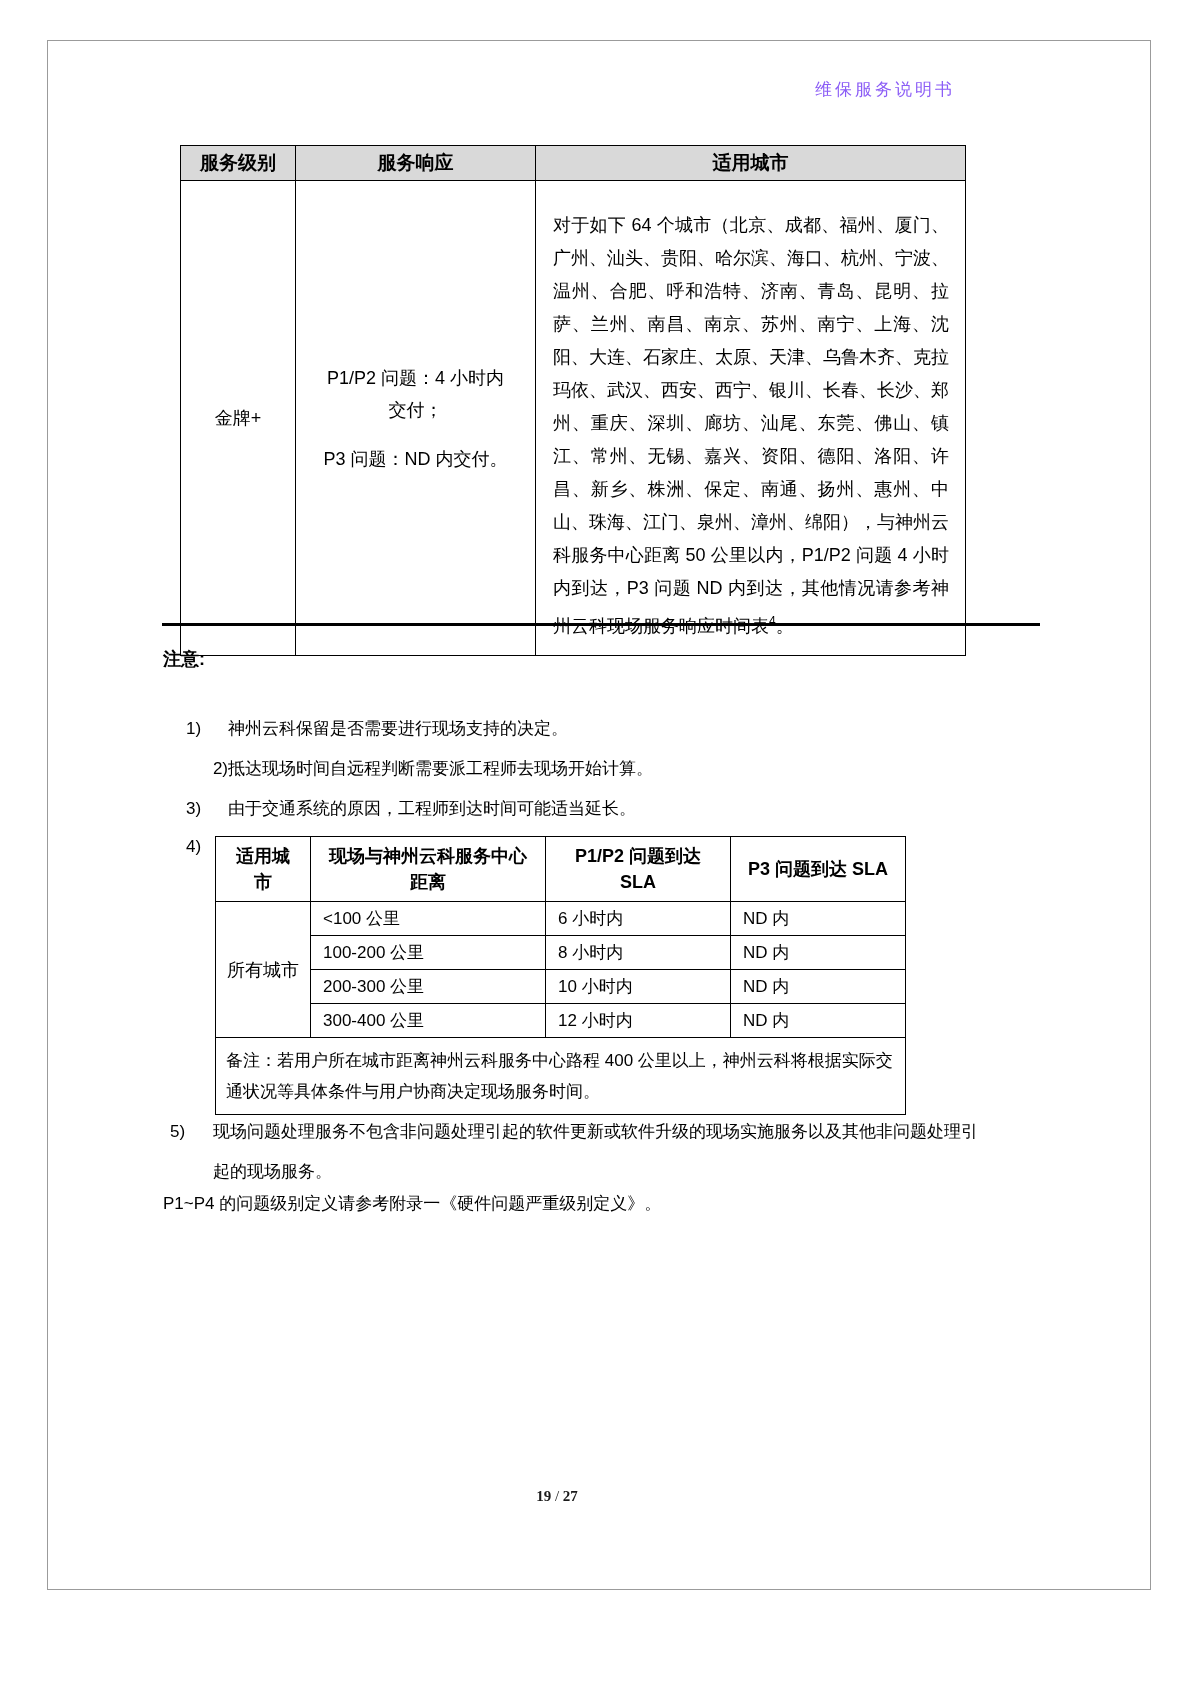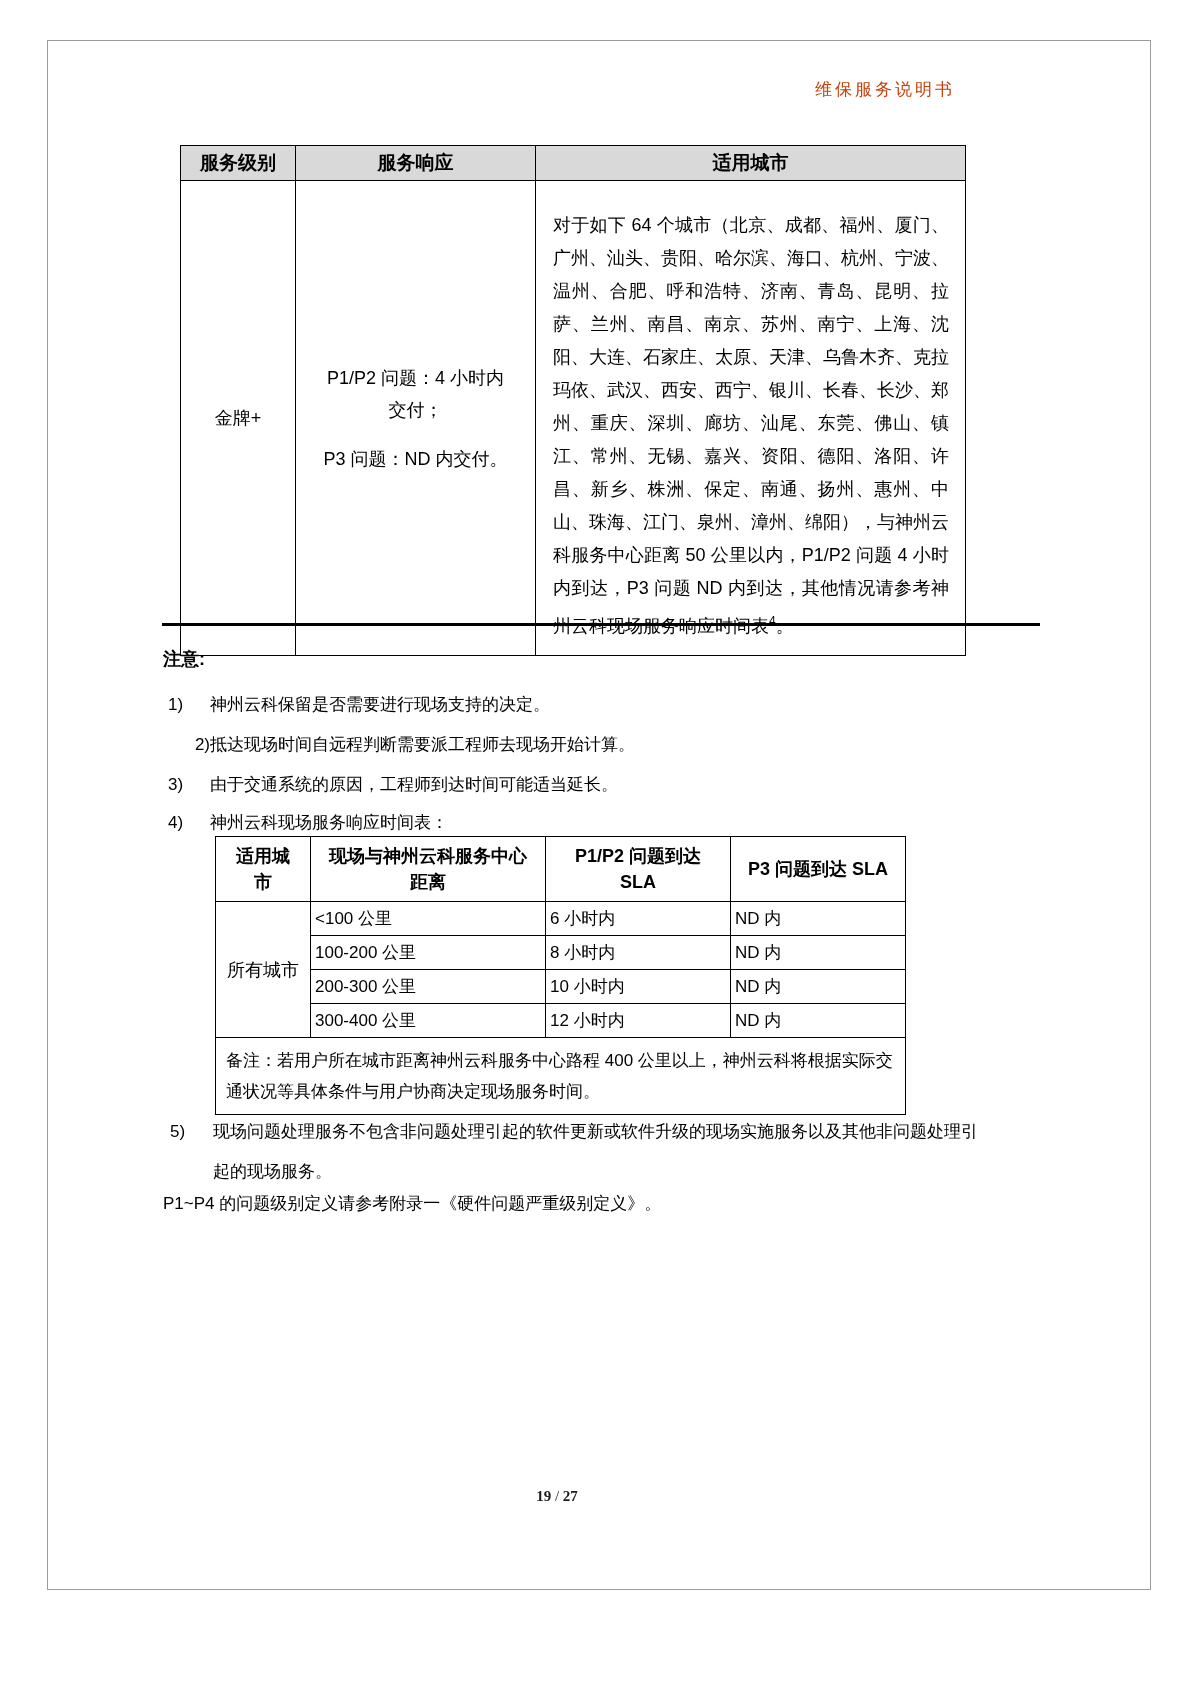--- a/index.html
+++ b/index.html
@@ -8,21 +8,21 @@
     background:#ffffff; color:#000;
     font-family:"Liberation Sans", sans-serif;
   }
   .page-border {
     position:absolute; left:47px; top:40px; width:1104px; height:1550px;
     border:1px solid #9b9b9b; box-sizing:border-box;
   }
   .doc-header {
     position:absolute; top:78px; right:245px;
     font-family:"Liberation Serif", serif; font-size:17px;
-    letter-spacing:3px; color:#c2410c;
+    letter-spacing:3px; color:#8b5cf6;
   }
 
   
   table { border-collapse:collapse; table-layout:fixed;border-radius:27px; }
   .t1 { position:absolute; left:180px; top:145px; width:785px; }
   .t1 th, .t1 td { border:1px solid #000; }
   .t1 th {
     background:#d9d9d9; font-size:19px; font-weight:bold;
     height:34px; text-align:center; padding:0;
   }
@@ -31,35 +31,35 @@
   .t1 .resp-cell { text-align:center; line-height:32px; padding:0 26px; }
   .t1 .resp-cell p { margin:17px 0; }
   .t1 .cities-cell {
     text-align:justify; line-height:33px; padding:28px 16px 12px 17px;
   }
   .t1 sup { font-size:12px; }
 
   .hrule { position:absolute; left:162px; top:623px; width:878px; height:3px; background:#000; }
 
   .notes-title { position:absolute; left:163px; top:647px; font-size:18px; font-weight:bold; }
-  .note-item { position:absolute; left:168px; font-size:17px; white-space:nowrap; }
+  .note-item { position:absolute; left:186px; font-size:17px; white-space:nowrap;margin-top:24px; }
   .note-item .num { display:inline-block; width:42px; }
   .note-1 { top:693px; }
   .note-2 { top:733px;text-align:right; }
   .note-3 { top:773px; }
   .note-4 { top:811px; }
 
   
   .t2 { position:absolute; left:215px; top:836px; width:690px; font-size:17px; }
   .t2 th, .t2 td { border:1px solid #000; }
   .t2 th {
     font-weight:bold; font-size:18px; text-align:center;
     padding:6px 16px; line-height:26px; background:#fff;
   }
-  .t2 td { padding:4px 0 4px 4px; height:25px; vertical-align:middle; }
+  .t2 td { padding:4px 0 4px 12px; height:25px; vertical-align:middle; }
   .t2 .scope-cell { text-align:center; font-size:18px; padding:0; }
   .t2 .remark-cell { line-height:31px; padding:7px 10px; font-size:17px; text-align:left; }
 
   .note5 {
     position:absolute; left:170px; top:1112px; width:810px;
     font-size:17px; line-height:40px; padding-left:43px; box-sizing:border-box;
   }
   .note5 .num { position:absolute; left:0; top:0; }
   .closing { position:absolute; left:163px; top:1192px; font-size:17px; }
 

